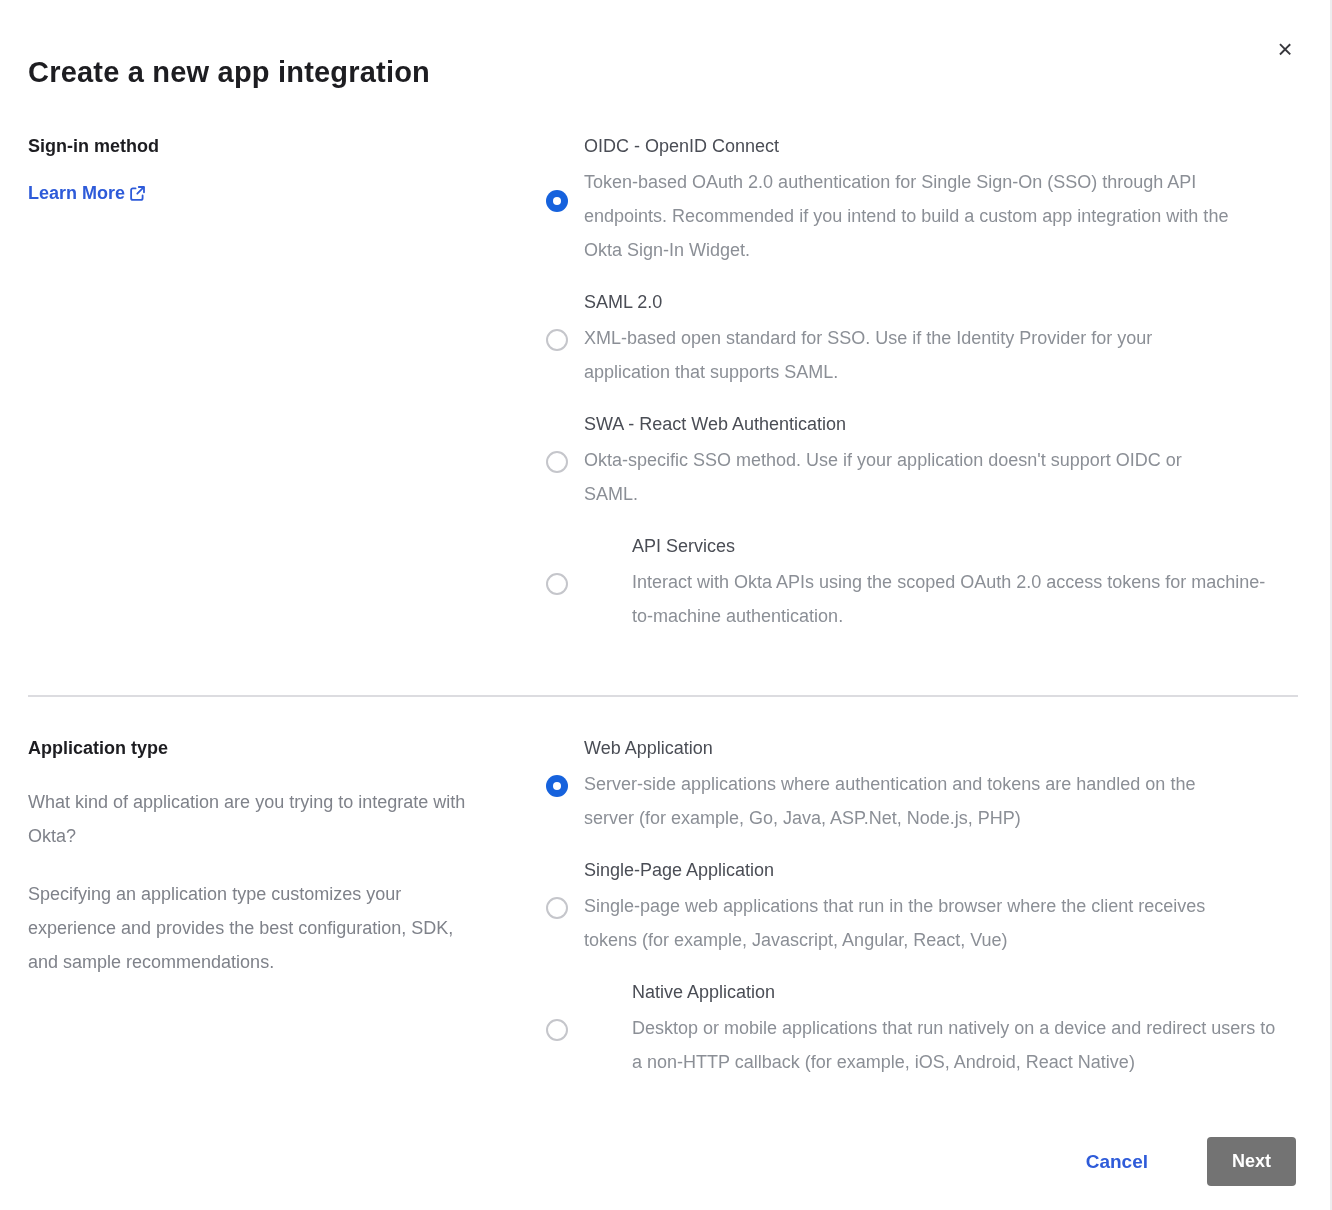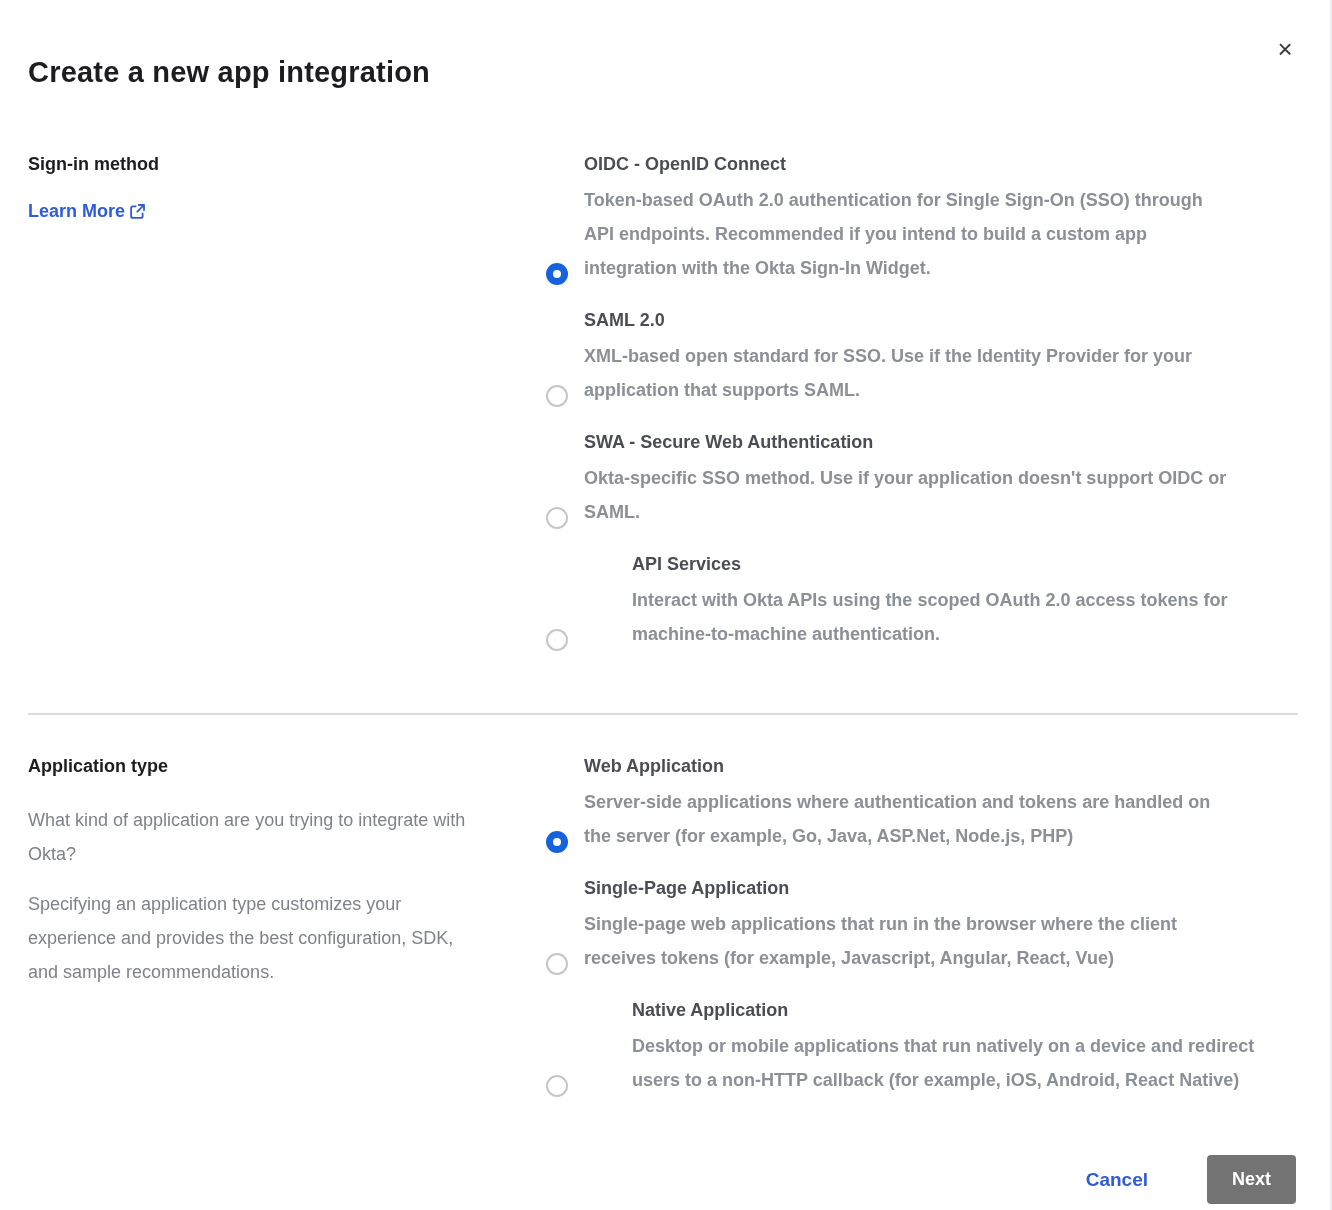--- a/index.html
+++ b/index.html
@@ -29,41 +29,41 @@
     font-family: "Liberation Sans", sans-serif;
   }
   h1.page-title {
     font-size: 29px; font-weight: 700; color: #1d1d21;
     letter-spacing: 0.2px;
     margin: 16px 0 0 0;
   }
   .section-row {
     display: grid;
     grid-template-columns: 518px 1fr;
-    margin-top: 64px;
+    margin-top: 46px;
   }
   .left-col h2 {
     font-size: 18px; font-weight: 700; color: #1d1d21;
     line-height: 22px;
   }
   .left-col p {
     font-size: 18px; color: #7f828a; line-height: 34px;
     max-width: 440px;
     margin-top: 26px;
   }
-  .left-col p.second { margin-top: 16px; }
+  .left-col p.second { margin-top: 24px; }
   .learn-more {
     display: inline-flex; align-items: center; gap: 4px;
     margin-top: 26px;
     font-size: 18px; font-weight: 600;
     color: #2e5bd9; text-decoration: none; cursor: pointer;
   }
   .option {
-    display: flex; align-items: flex-end;
-    margin-bottom: 24px; cursor: pointer; font-weight: bold;
+    display: flex; align-items: center;
+    margin-bottom: 24px; cursor: pointer;
   }
   .option:last-child { margin-bottom: 0; gap: 48px; }
   .radio {
     flex: 0 0 22px;
     width: 22px; height: 22px; border-radius: 50%;
     border: 2px solid #c5c6cb; background: #ffffff;
     margin-right: 16px; margin-top: 0;
     position: relative;
   }
   .radio.selected {
@@ -142,21 +142,21 @@
     <span class="radio"></span>
     <span class="option-body">
       <span class="option-label">SAML 2.0</span>
       <span class="option-desc">XML-based open standard for SSO. Use if the Identity Provider for your application that supports SAML.</span>
     </span>
   </label>
 
   <label class="option">
     <span class="radio"></span>
     <span class="option-body">
-      <span class="option-label">SWA - Secure Web Authentication</span>
+      <span class="option-label">SWA - React Web Authentication</span>
       <span class="option-desc">Okta-specific SSO method. Use if your application doesn't support OIDC or SAML.</span>
     </span>
   </label>
 
   <label class="option">
     <span class="radio"></span>
     <span class="option-body">
       <span class="option-label">API Services</span>
       <span class="option-desc">Interact with Okta APIs using the scoped OAuth 2.0 access tokens for machine-to-machine authentication.</span>
     </span>

